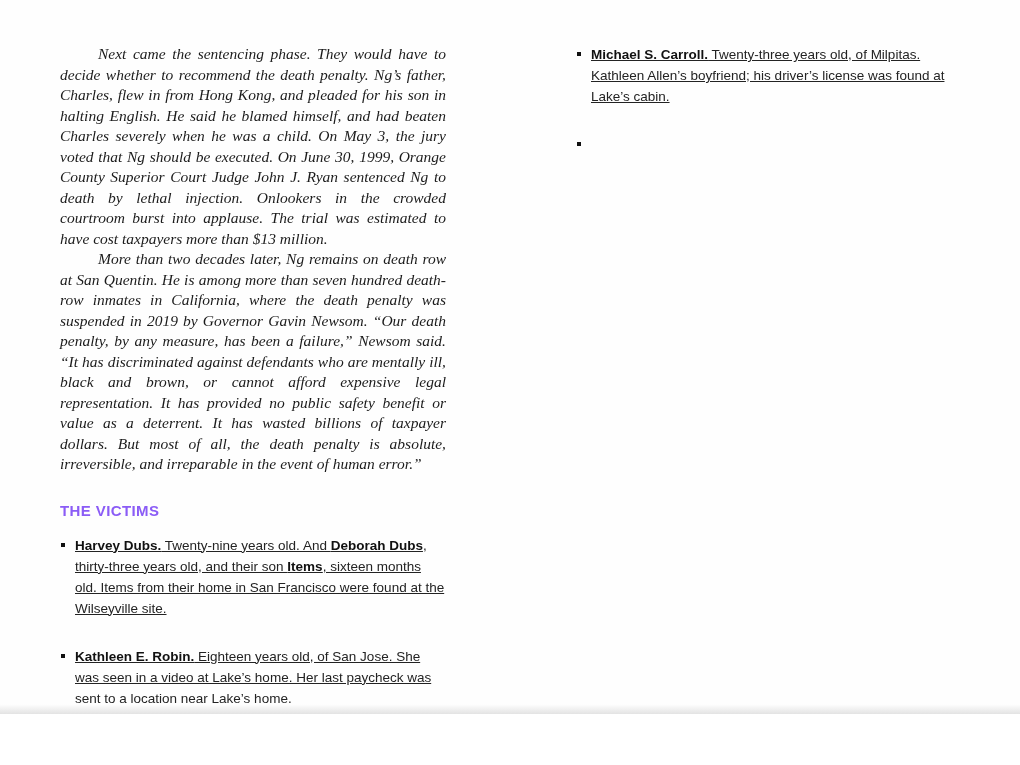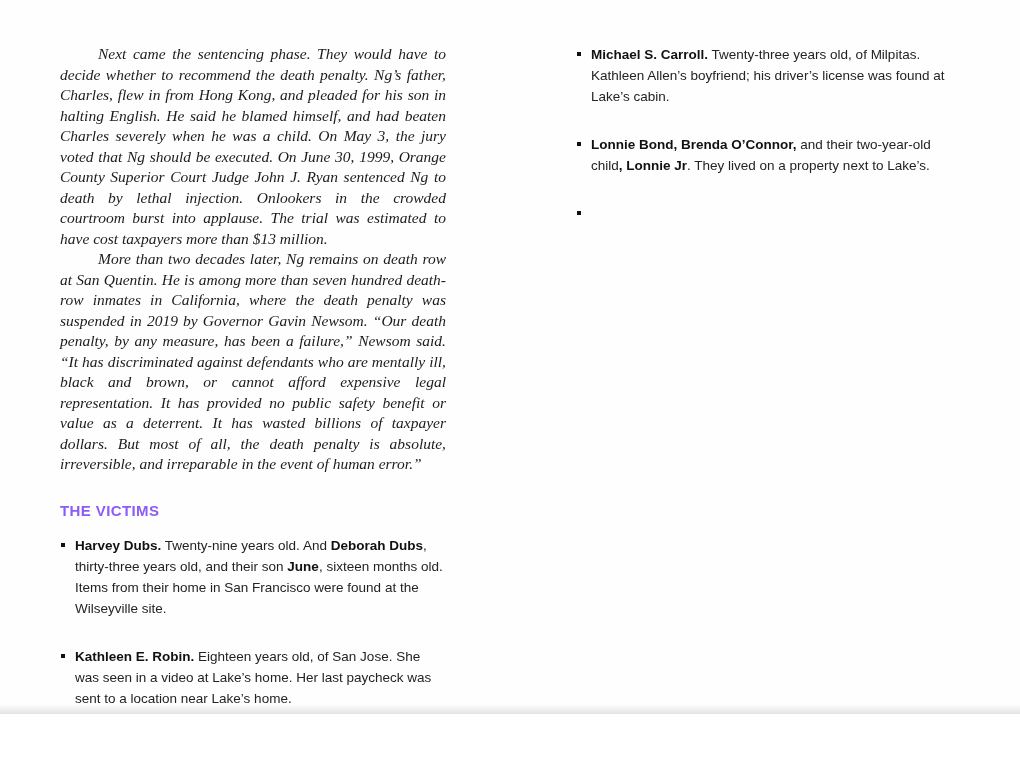--- a/index.html
+++ b/index.html
@@ -54,20 +54,21 @@
     padding: 0;
   }
   .victim {
     position: relative;
     padding-left: 15px;
     margin-bottom: 27px;
     font-family: "Liberation Sans", sans-serif;
     font-size: 13.5px;
     line-height: 21px;
     color: #232323;
+    text-decoration: underline;
   }
   .victim b { font-weight: 700; color: #111; }
   .sq {
     position: absolute;
     left: 1px;
     top: 8px;
     width: 4px;
     height: 4px;
     background: #111111;
   }
@@ -115,38 +116,37 @@
 
   <div class="col-left">
     <p class="body-para">Next came the sentencing phase. They would have to decide whether to recommend the death penalty. Ng’s father, Charles, flew in from Hong Kong, and pleaded for his son in halting English. He said he blamed himself, and had beaten Charles severely when he was a child. On May 3, the jury voted that Ng should be executed. On June 30, 1999, Orange County Superior Court Judge John J. Ryan sentenced Ng to death by lethal injection. Onlookers in the crowded courtroom burst into applause. The trial was estimated to have cost taxpayers more than $13 million.</p>
     <p class="body-para">More than two decades later, Ng remains on death row at San Quentin. He is among more than seven hundred death-row inmates in California, where the death penalty was suspended in 2019 by Governor Gavin Newsom. “Our death penalty, by any measure, has been a failure,” Newsom said. “It has discriminated against defendants who are mentally ill, black and brown, or cannot afford expensive legal representation. It has provided no public safety benefit or value as a deterrent. It has wasted billions of taxpayer dollars. But most of all, the death penalty is absolute, irreversible, and irreparable in the event of human error.”</p>
 
     <h2 class="victims-heading">THE VICTIMS</h2>
 
     <ul class="victim-list">
       <li class="victim">
         <span class="sq"></span>
-        <span><b>Harvey Dubs.</b><span> Twenty-nine years old. And </span><b>Deborah Dubs</b><span>, thirty-three years old, and their son </span><b>June</b><span>, sixteen months old. Items from their home in San Francisco were found at the Wilseyville site.</span></span>
+        <span><b>Harvey Dubs.</b><span> Twenty-nine years old. And </span><b>Deborah Dubs</b><span>, thirty-three years old, and their son </span><b>Items</b><span>, sixteen months old. Items from their home in San Francisco were found at the Wilseyville site.</span></span>
       </li>
       <li class="victim">
         <span class="sq"></span>
         <span><b>Kathleen E. Robin.</b><span> Eighteen years old, of San Jose. She was seen in a video at Lake’s home. Her last paycheck was sent to a location near Lake’s home.</span></span>
       </li>
     </ul>
   </div>
 
   <div class="col-right">
     <ul class="victim-list">
       <li class="victim">
         <span class="sq"></span>
         <span><b>Michael S. Carroll.</b><span> Twenty-three years old, of Milpitas. Kathleen Allen’s boyfriend; his driver’s license was found at Lake’s cabin.</span></span>
       </li>
       <li class="victim">
         <span class="sq"></span>
-        <span><b>Lonnie Bond, Brenda O’Connor,</b><span> and their two-year-old child</span><b>, Lonnie Jr</b><span>. They lived on a property next to Lake’s.</span></span>
       </li>
       <li class="victim">
         <span class="sq"></span>
       </li>
     </ul>
   </div>
 
   <div class="footer footer-left">
     <span class="pagenum">72</span>
     <span class="sep">|</span>

